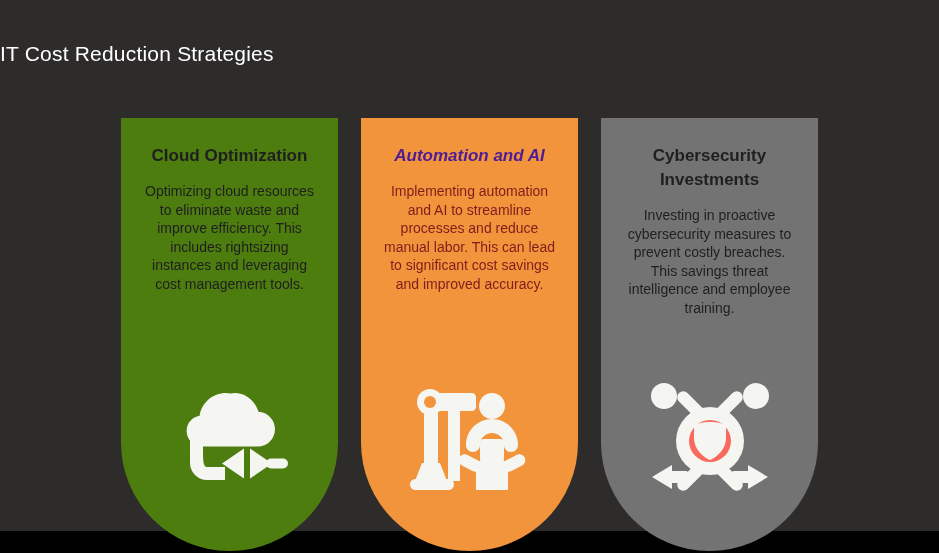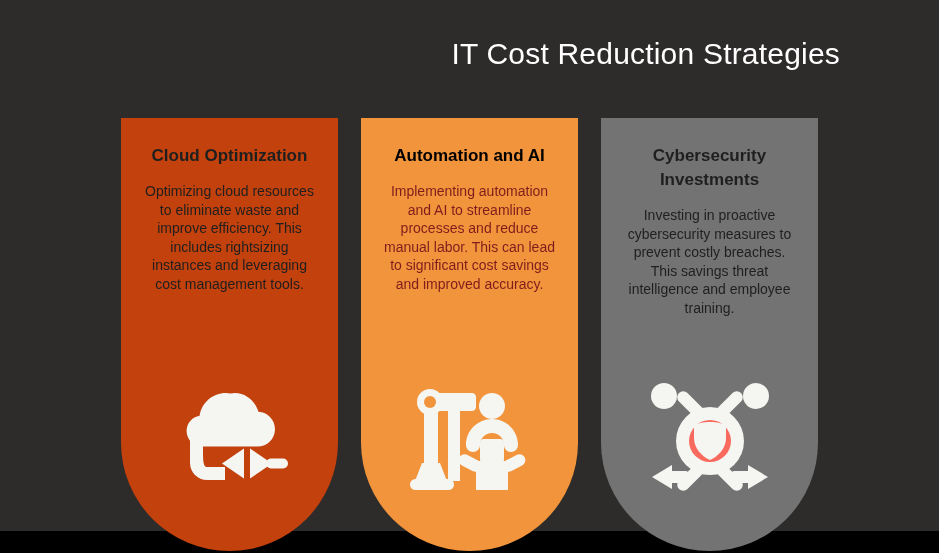--- a/index.html
+++ b/index.html
@@ -20,22 +20,22 @@
     position: absolute;
     left: 0; top: 0;
     width: 939px;
     height: 531px;
     background: #2e2b2b;
   }
   #page-title {
     position: absolute;
     left: 0; top: 36px;
     width: 840px;
-    text-align: right;
-    font-size: 30px;
+    text-align: left;
+    font-size: 21px;
     font-weight: 400;
     color: #ffffff;
     letter-spacing: 0.2px;
     line-height: 36px;
   }
   .card {
     position: absolute;
     top: 118px;
     width: 217px;
     height: 433px;
@@ -81,21 +81,21 @@
 </style>
 </head>
 <body>
 
 <div id="slide" style="background: rgb(0, 0, 0);">
 
   <div id="canvas-bg" style="background: rgb(46, 43, 43);"></div>
 
   <div id="page-title" style="color: rgb(255, 255, 255);">IT Cost Reduction Strategies</div>
 
-  <div class="card" id="card-0" style="background:#c2410c;">
+  <div class="card" id="card-0" style="background:#4d7c0f;">
     <div class="card-title" style="color: rgb(31, 31, 31);">Cloud Optimization</div>
     <div class="card-desc" style="color: rgb(31, 31, 31);">Optimizing cloud resources to eliminate waste and improve efficiency. This includes rightsizing instances and leveraging cost management tools.</div>
     <div class="card-icon">
       <svg width="124" height="124" viewBox="0 0 124 124" aria-hidden="true">
         <g fill="#f5f5f2">
 
           <path d="M58 14c-13.5 0-24.6 9.9-26.4 22.8C24.2 38 18.6 44.3 18.6 52c0 8.6 7 15.6 15.6 15.6h55.4c9.6 0 17.4-7.8 17.4-17.4 0-9.3-7.3-16.9-16.5-17.4C87.4 22.3 78 14 67 14c-1.6 0-3.1.2-4.6.5C61 14.2 59.5 14 58 14z"></path>
 
           <path d="M22 58v26c0 9.4 7.6 17 17 17h18v-13H39c-2.2 0-4-1.8-4-13V58z"></path>
           <path d="M22 58c0-3.6 2.9-6.5 6.5-6.5S35 54.4 35 58h-13z"></path>
@@ -104,21 +104,21 @@
 
           <path d="M104 84.5 82 69.5v30z"></path>
 
           <rect x="98" y="79.5" width="22" height="10" rx="5"></rect>
         </g>
       </svg>
     </div>
   </div>
 
   <div class="card" id="card-1" style="background:#f2943c;">
-    <div class="card-title" style="color: #000000;">Automation and AI</div>
+    <div class="card-title" style="color: #4c1d95; font-style: italic;">Automation and AI</div>
     <div class="card-desc" style="color: #7f1d1d;">Implementing automation and AI to streamline processes and reduce manual labor. This can lead to significant cost savings and improved accuracy.</div>
     <div class="card-icon">
       <svg width="124" height="124" viewBox="0 0 124 124" aria-hidden="true">
         <g fill="#f5f5f2">
 
           <path d="M26 14h38c2.2 0 4 1.8 4 4v10c0 2.2-1.8 4-4 4H26z"></path>
 
           <circle cx="22" cy="23" r="13"></circle>
           <circle cx="22" cy="23" r="6" fill="#f2943c"></circle>
 

